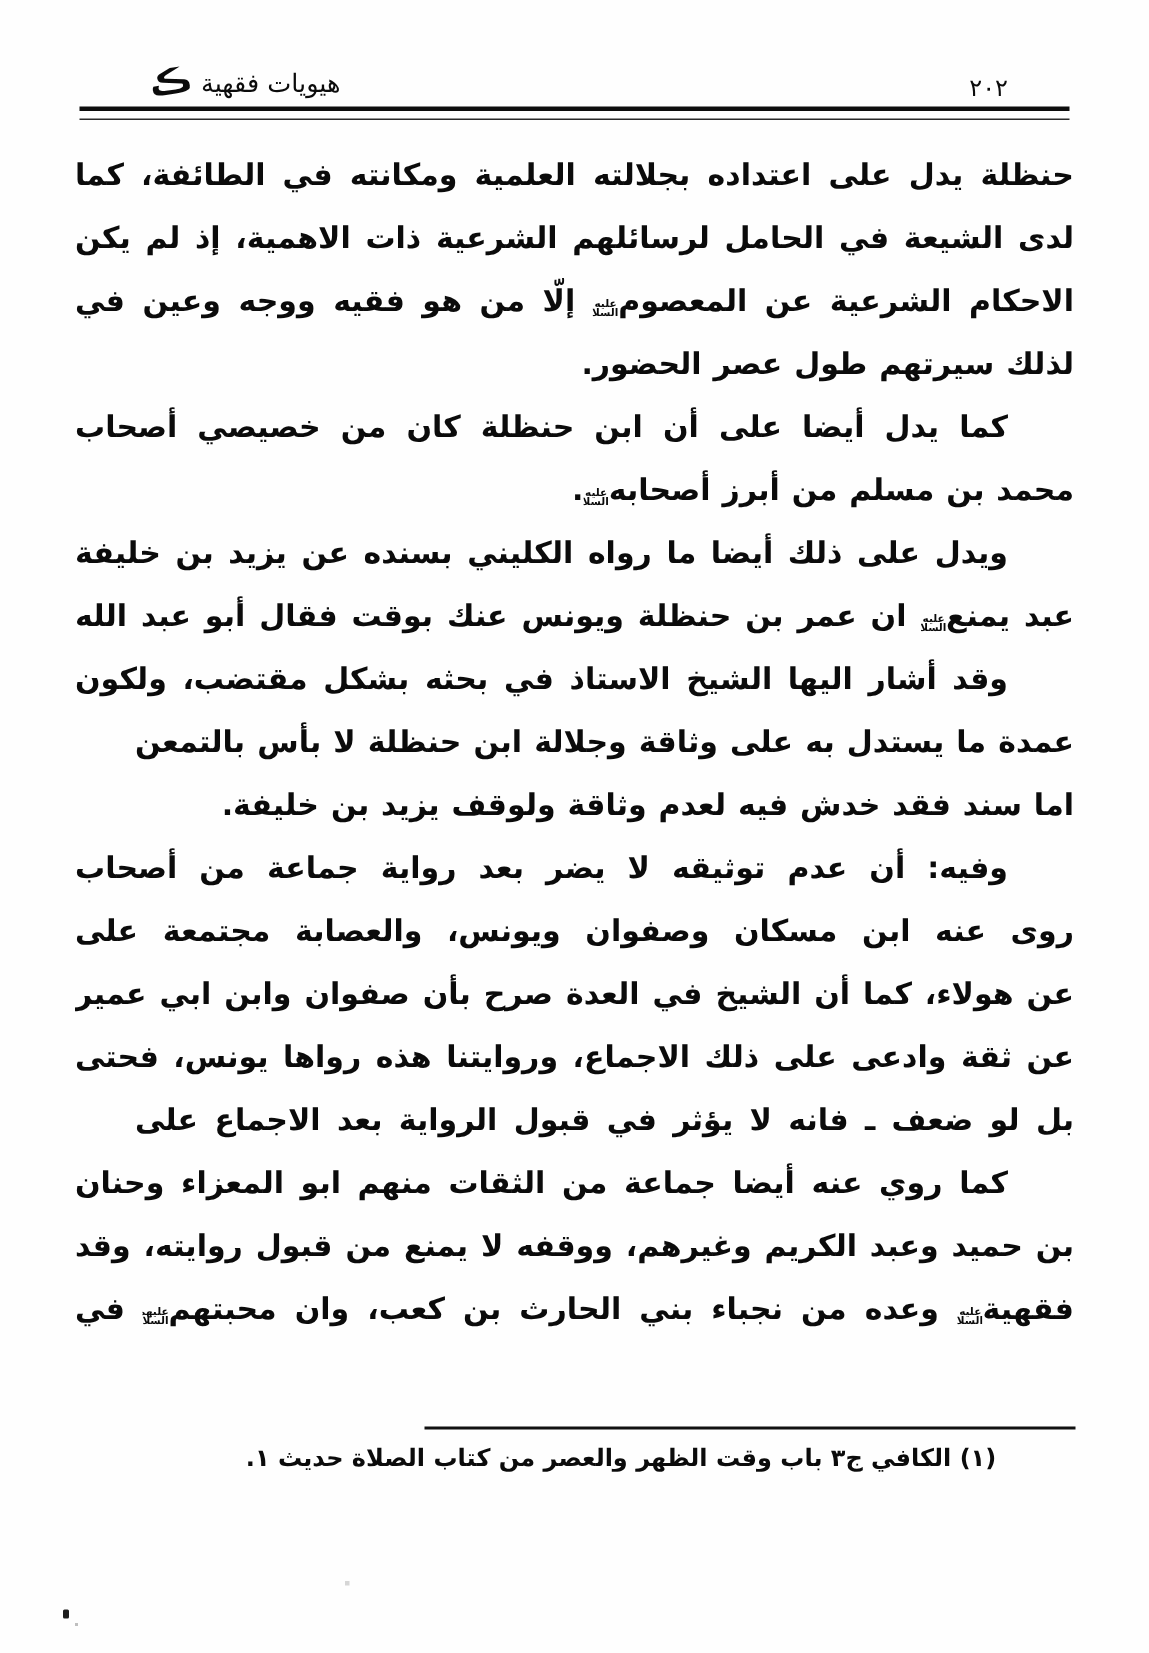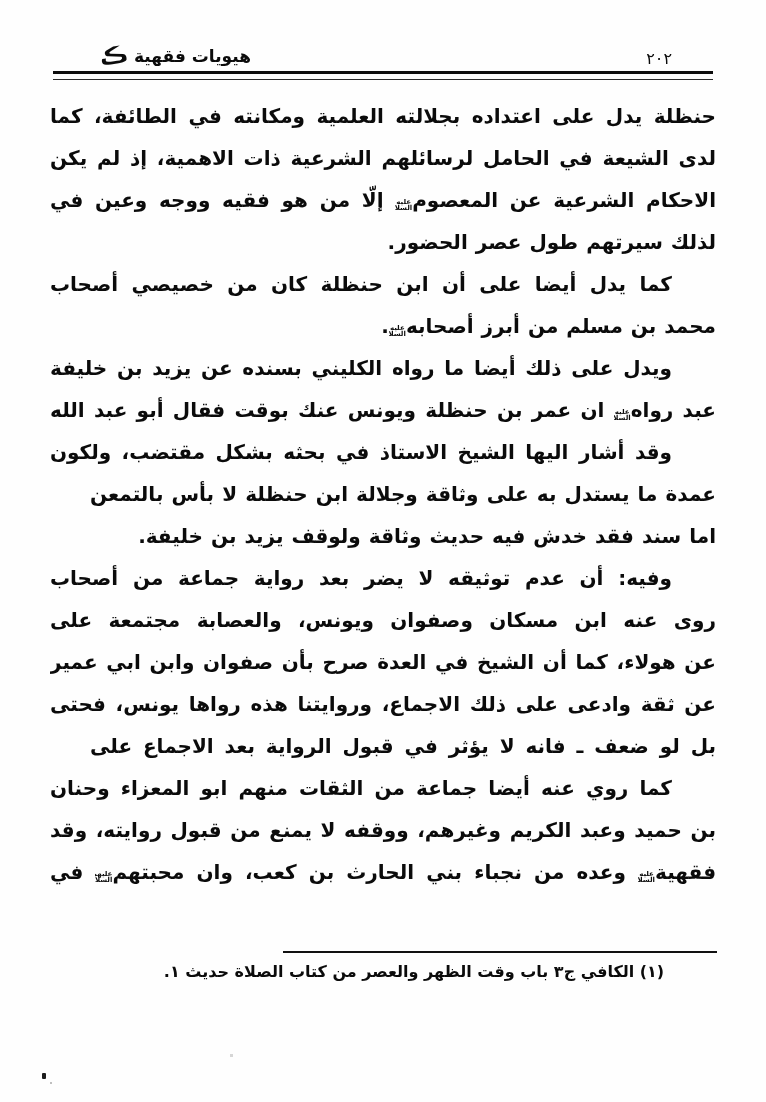--- a/index.html
+++ b/index.html
@@ -28,21 +28,21 @@
     direction: ltr;
   }
   .ornament {
     font-size: 22px;
     font-weight: 700;
     line-height: 20px;
     transform: rotate(-8deg);
   }
   .book-title {
     font-size: 17px;
-    font-weight: 700;
+    font-weight: 400;
     direction: rtl;
     letter-spacing: 0;
   }
   .page-number {
     position: absolute;
     top: 49px;
     right: 94px;
     font-size: 16px;
     font-weight: 400;
     direction: rtl;
@@ -163,28 +163,28 @@
         <div class="line"><span>لدى الشيعة في الحامل لرسائلهم الشرعية ذات الاهمية، إذ لم يكن المتصدي لتبيان</span></div>
         <div class="line"><span>الاحكام الشرعية عن المعصوم</span><span class="hon">عليه السلام</span><span> إلّا من هو فقيه ووجه وعين في الطائفة يشهد</span></div>
         <div class="line last"><span>لذلك سيرتهم طول عصر الحضور.</span></div>
       </div>
       <div class="para">
         <div class="line indent"><span>كما يدل أيضا على أن ابن حنظلة كان من خصيصي أصحاب الباقر</span></div>
         <div class="line last"><span>محمد بن مسلم من أبرز أصحابه</span><span class="hon">عليه السلام</span><span>.</span></div>
       </div>
       <div class="para">
         <div class="line indent"><span>ويدل على ذلك أيضا ما رواه الكليني بسنده عن يزيد بن خليفة قال: قلت لابي</span></div>
-        <div class="line"><span>عبد رواه</span><span class="hon">عليه السلام</span><span> ان عمر بن حنظلة ويونس عنك بوقت فقال أبو عبد الله</span><span class="hon">عليه السلام</span><span>: اذاً لا يكذب</span></div>
+        <div class="line"><span>عبد يمنع</span><span class="hon">عليه السلام</span><span> ان عمر بن حنظلة ويونس عنك بوقت فقال أبو عبد الله</span><span class="hon">عليه السلام</span><span>: اذاً لا يكذب</span></div>
       </div>
       <div class="para">
         <div class="line indent"><span>وقد أشار اليها الشيخ الاستاذ في بحثه بشكل مقتضب، ولكون هذه الرواية من</span></div>
         <div class="line last"><span>عمدة ما يستدل به على وثاقة وجلالة ابن حنظلة لا بأس بالتمعن فيها سندا ودلالة.</span></div>
       </div>
       <div class="para">
-        <div class="line last"><span>اما سند فقد خدش فيه حديث وثاقة ولوقف يزيد بن خليفة.</span></div>
+        <div class="line last"><span>اما سند فقد خدش فيه لعدم وثاقة ولوقف يزيد بن خليفة.</span></div>
       </div>
       <div class="para">
         <div class="line indent"><span>وفيه: أن عدم توثيقه لا يضر بعد رواية جماعة من أصحاب الاجماع عنه، فقد</span></div>
         <div class="line"><span>روى عنه ابن مسكان وصفوان ويونس، والعصابة مجتمعة على تصحيح ما يصح</span></div>
         <div class="line"><span>عن هولاء، كما أن الشيخ في العدة صرح بأن صفوان وابن ابي عمير لا يرويان إلّا</span></div>
         <div class="line"><span>عن ثقة وادعى على ذلك الاجماع، وروايتنا هذه رواها يونس، فحتى لو لم يوثق</span></div>
         <div class="line last"><span>بل لو ضعف ـ فانه لا يؤثر في قبول الرواية بعد الاجماع على تصحيح ما يصح عنه.</span></div>
       </div>
       <div class="para">
         <div class="line indent"><span>كما روي عنه أيضا جماعة من الثقات منهم ابو المعزاء وحنان بن سدير وعاصم</span></div>

